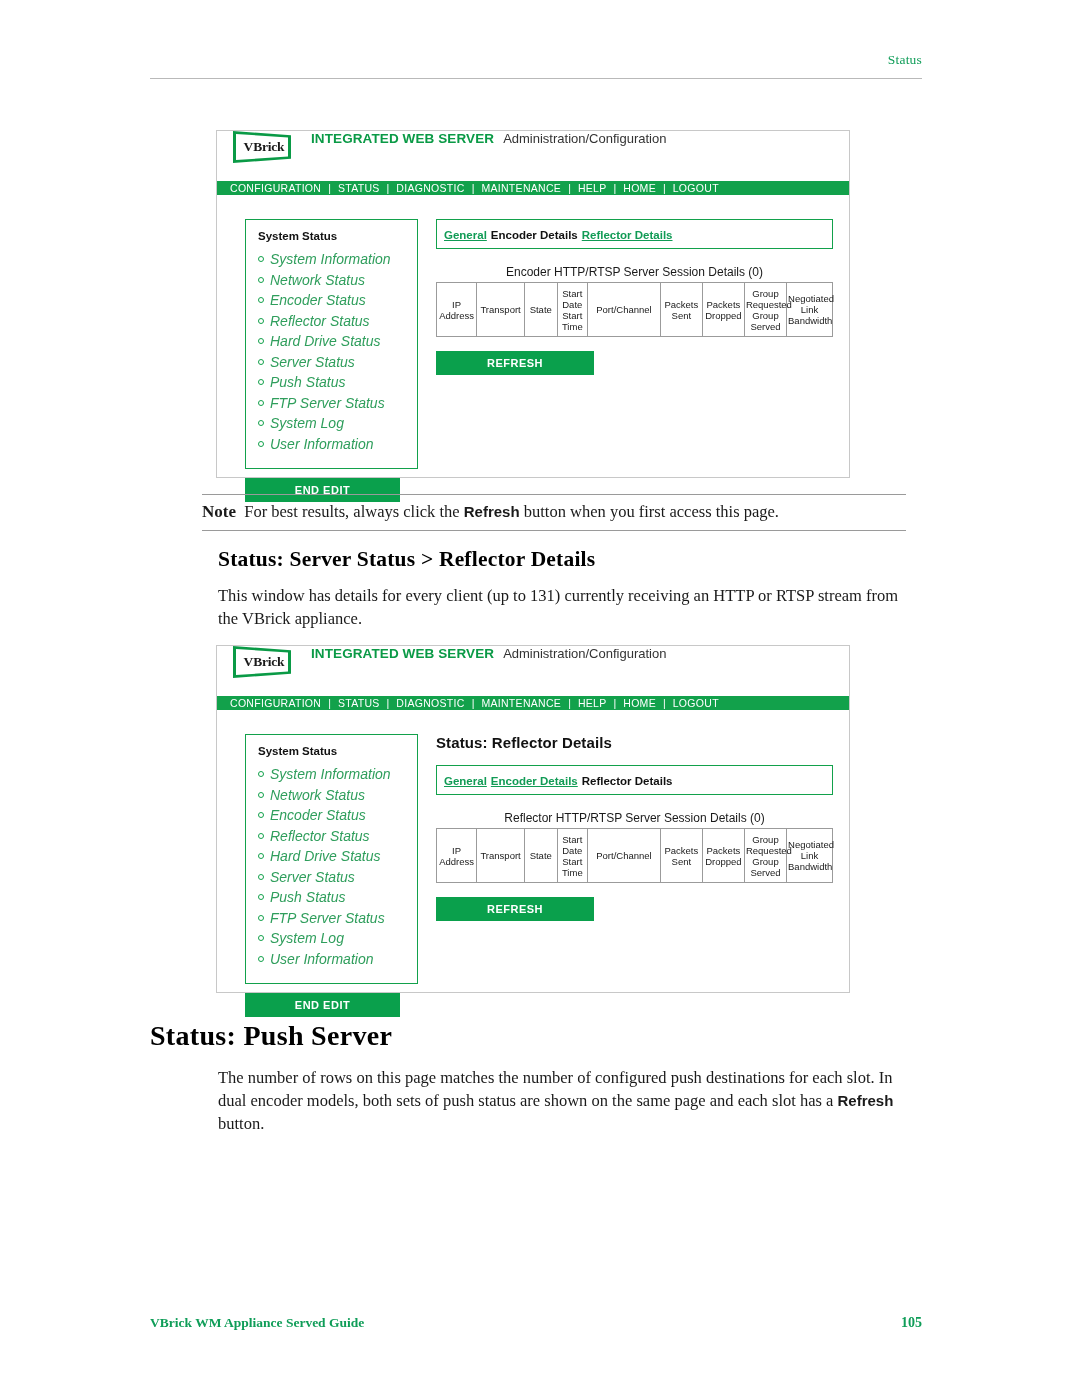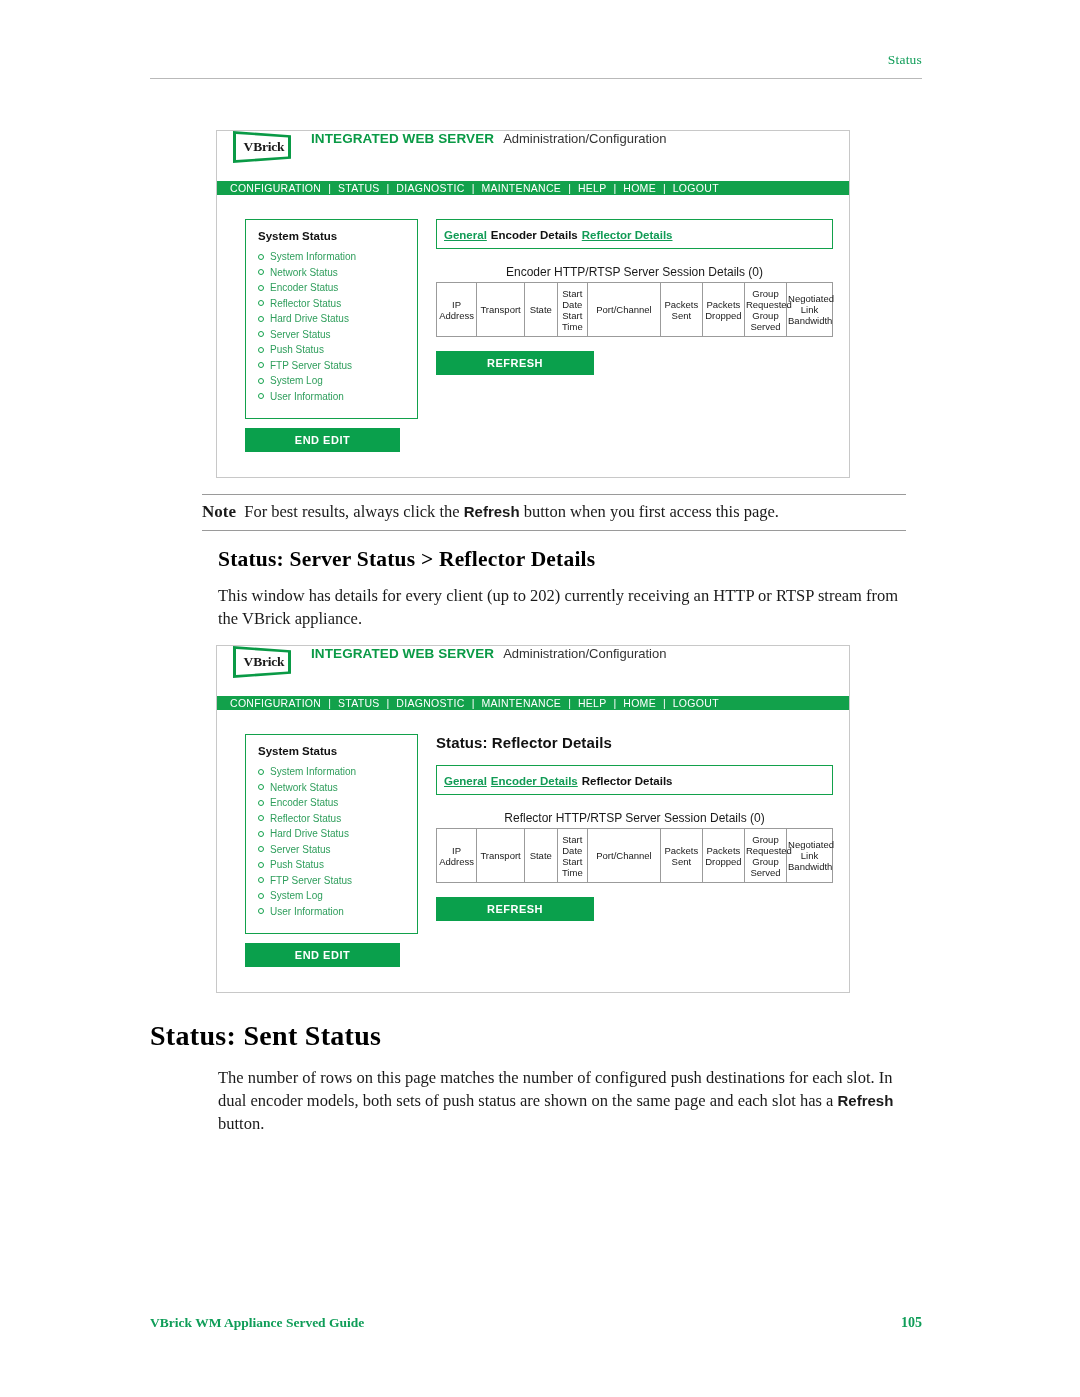--- a/index.html
+++ b/index.html
@@ -180,22 +180,23 @@
     margin-bottom: 4.5px;
   }
   .side-bullet {
     width: 6px; height: 6px; border-radius: 50%;
     border: 1.4px solid #12a14b;
     margin-right: 6px;
     flex: 0 0 auto;
   }
   .side-link-text {
     font-family: "Liberation Sans", sans-serif;
-    font-size: 10px; color: #2f9e5c;
+    font-size: 14px; color: #2f9e5c;
     white-space: nowrap;
+    font-style: italic;
   }
   .endedit-btn {
     margin-top: 9px;
     background: #0aa04c;
     color: #fff;
     font-family: "Liberation Sans", sans-serif;
     font-size: 11px; font-weight: bold;
     letter-spacing: .5px;
     text-align: center;
     padding: 6px 0;
@@ -364,21 +365,21 @@
 <div class="note-box">
   <div class="note-line">
     <span class="note-label">Note</span>&nbsp;
     <span>For best results, always click the</span>
     <b class="sans">Refresh</b>
     <span>button when you first access this page.</span>
   </div>
 </div>
 
 <div class="h2-reflector">Status: Server Status &gt; Reflector Details</div>
-<div class="body-para para-reflector">This window has details for every client (up to 202) currently receiving an HTTP or RTSP stream from the VBrick appliance.</div>
+<div class="body-para para-reflector">This window has details for every client (up to 131) currently receiving an HTTP or RTSP stream from the VBrick appliance.</div>
 
 <div class="shot" id="shot-2">
     <div class="shot-topbar">
       <div class="vbrick-logo">
         <div class="flagshape"></div>
         <div class="flaginner"></div>
         <div class="wordmark">VBrick</div>
       </div>
       <span class="iws-title">INTEGRATED WEB SERVER</span>
       <span class="iws-sub">Administration/Configuration</span>
@@ -462,21 +463,21 @@
               <th style="width: 11%;">Group Requested Group Served</th>
               <th style="width: 12%;">Negotiated Link Bandwidth</th>
             </tr>
           </thead>
         </table>
         <div class="refresh-btn">REFRESH</div>
       </div>
     </div>
   </div>
 
-<div class="doc-h1 h1-push">Status: Sent Status</div>
+<div class="doc-h1 h1-push">Status: Push Server</div>
 <div class="body-para para-push">
   <span>The number of rows on this page matches the number of configured push destinations for each slot. In dual encoder models, both sets of push status are shown on the same page and each slot has a</span>
   <b>Refresh</b>
   <span>button.</span>
 </div>
 
 <div class="page-footer">
   <span class="ftr-left">VBrick WM Appliance Served Guide</span>
   <span class="ftr-right">105</span>
 </div>

